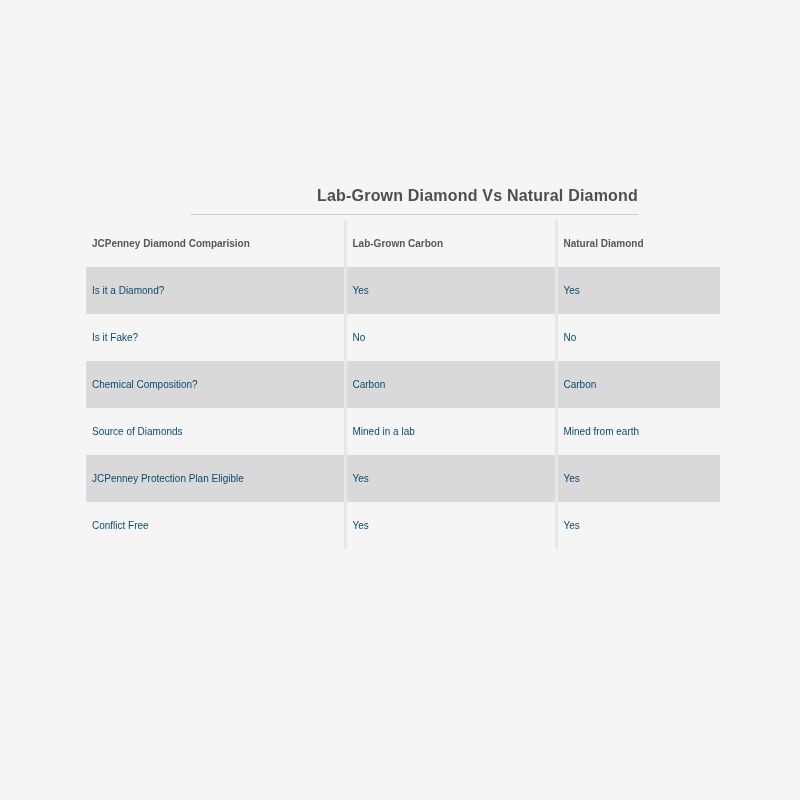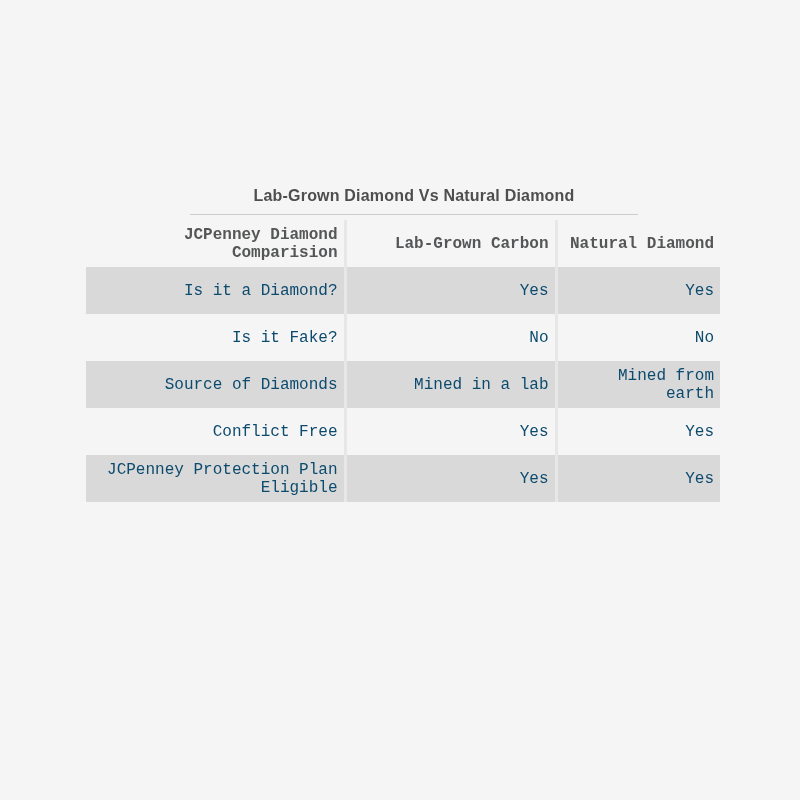--- a/index.html
+++ b/index.html
@@ -12,21 +12,21 @@
     height: 800px;
     overflow: hidden;
     font-family: "Liberation Sans", sans-serif;
   }
   .content {
     padding-top: 186px;
   }
   .chart-title {
     margin-left: 190px;
     width: 448px;
-    text-align: center;
+    text-align: right;
     font-size: 16px;
     font-weight: bold;
     color: #4e4e4e;
     letter-spacing: 0.2px;
     line-height: 20px;
   }
   .title-rule {
     margin: 8px 0 0 190px;
     width: 448px;
     height: 0;
@@ -36,25 +36,24 @@
   table.compare {
     margin: 5px 0 0 86px;
     width: 634px;
     border-collapse: collapse;
     table-layout: fixed;
   }
   .compare th,
   .compare td {
     height: 47px;
     padding: 0 6px;
-    text-align: right;
+    text-align: left;
     vertical-align: middle;
-    font-size: 16px;
+    font-size: 10px;
     overflow: hidden;
-    font-family: Liberation Mono, monospace;
   }
   .compare th {
     font-weight: bold;
     color: #555657;
   }
   .compare td {
     font-weight: normal;
     color: #0c4a6e;
   }
   .compare th + th,
@@ -92,30 +91,35 @@
         <td>Is it a Diamond?</td>
         <td>Yes</td>
         <td>Yes</td>
       </tr>
       <tr>
         <td>Is it Fake?</td>
         <td>No</td>
         <td>No</td>
       </tr>
       <tr>
+        <td>Chemical Composition?</td>
+        <td>Carbon</td>
+        <td>Carbon</td>
+      </tr>
+      <tr>
         <td>Source of Diamonds</td>
         <td>Mined in a lab</td>
         <td>Mined from earth</td>
       </tr>
       <tr>
-        <td>Conflict Free</td>
+        <td>JCPenney Protection Plan Eligible</td>
         <td>Yes</td>
         <td>Yes</td>
       </tr>
       <tr>
-        <td>JCPenney Protection Plan Eligible</td>
+        <td>Conflict Free</td>
         <td>Yes</td>
         <td>Yes</td>
       </tr>
     </tbody>
   </table>
 
 </div>
 
 </body></html>

